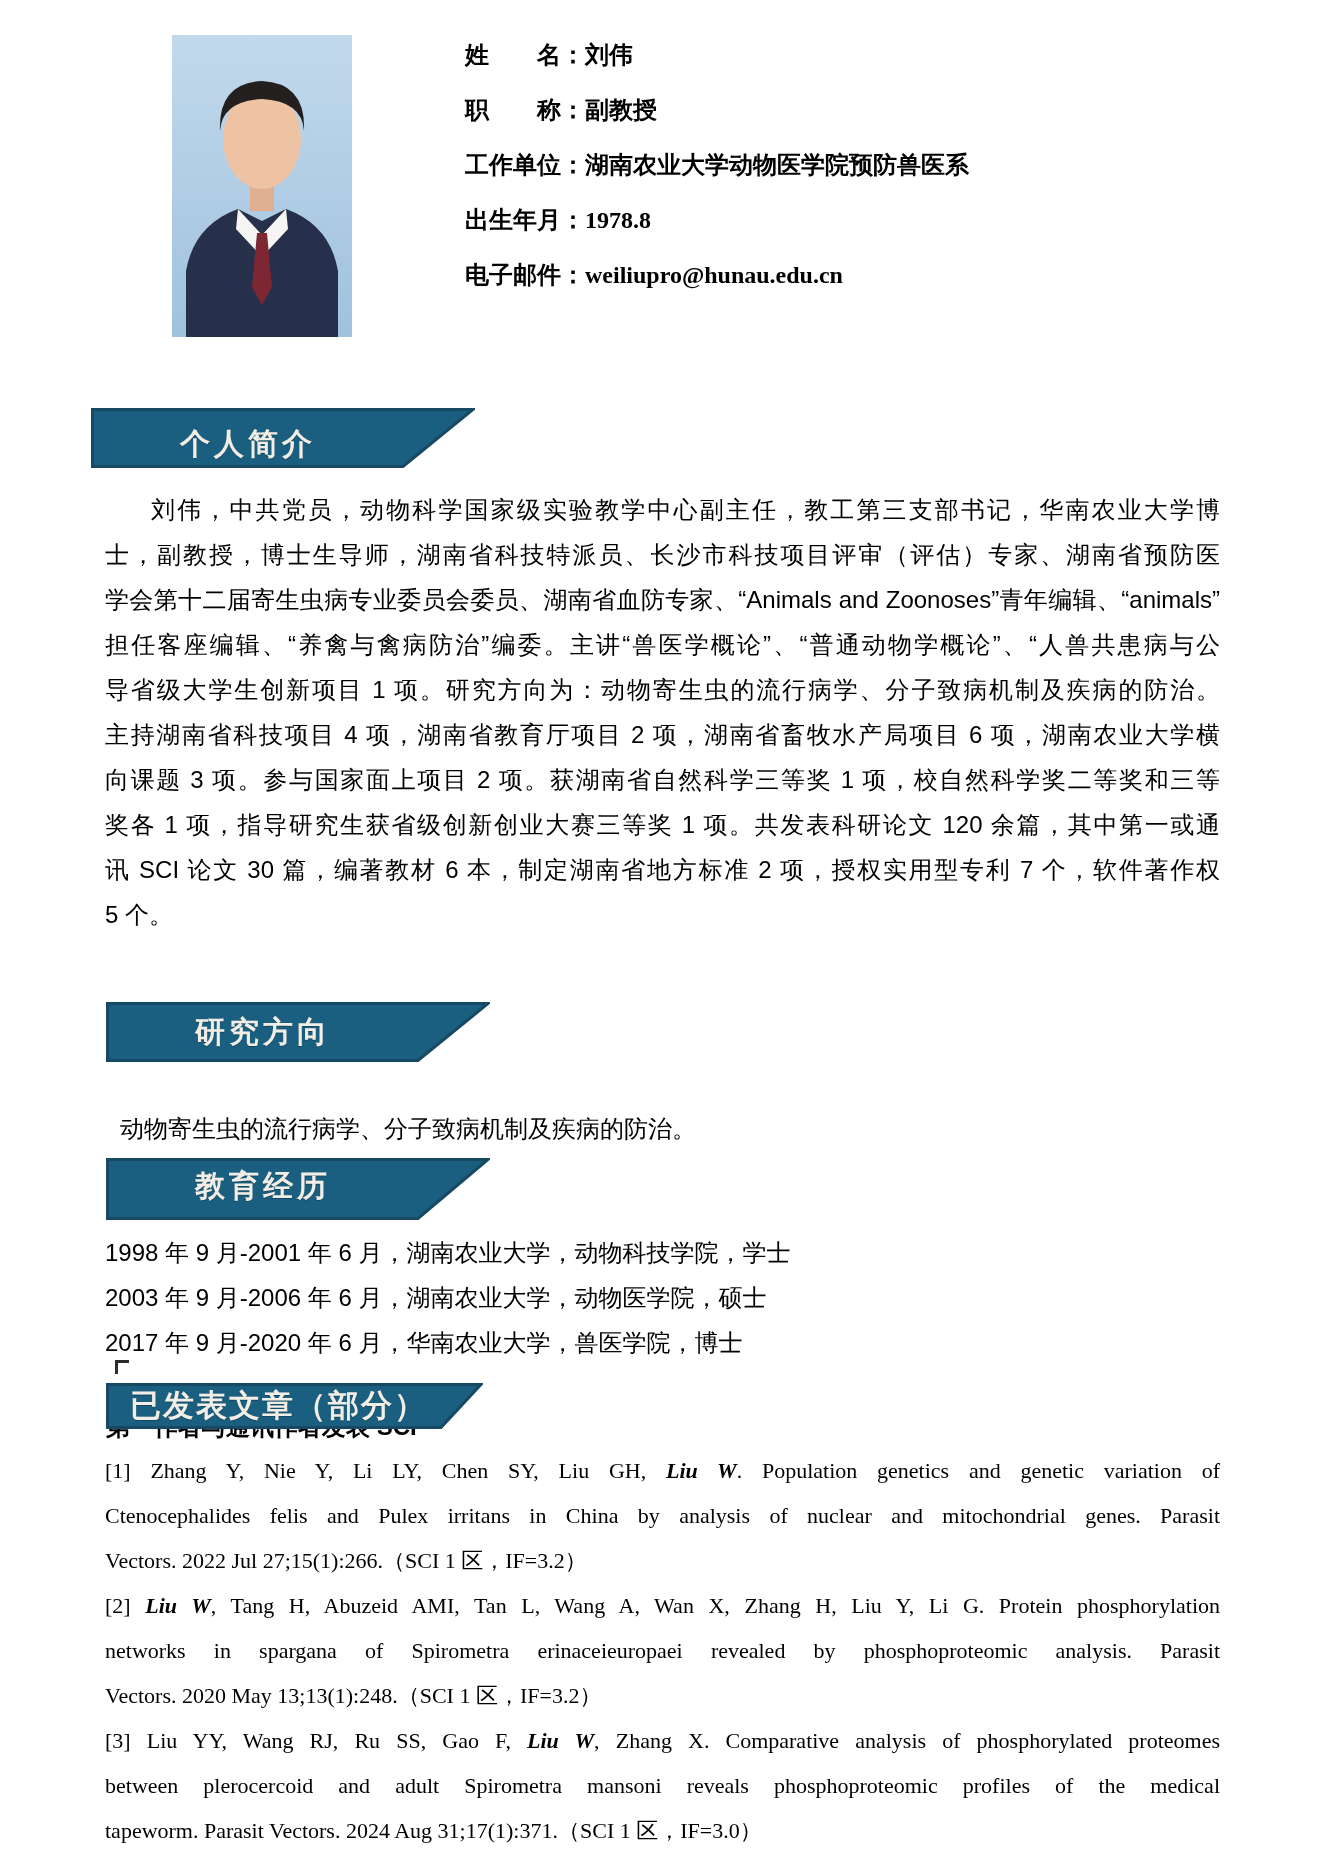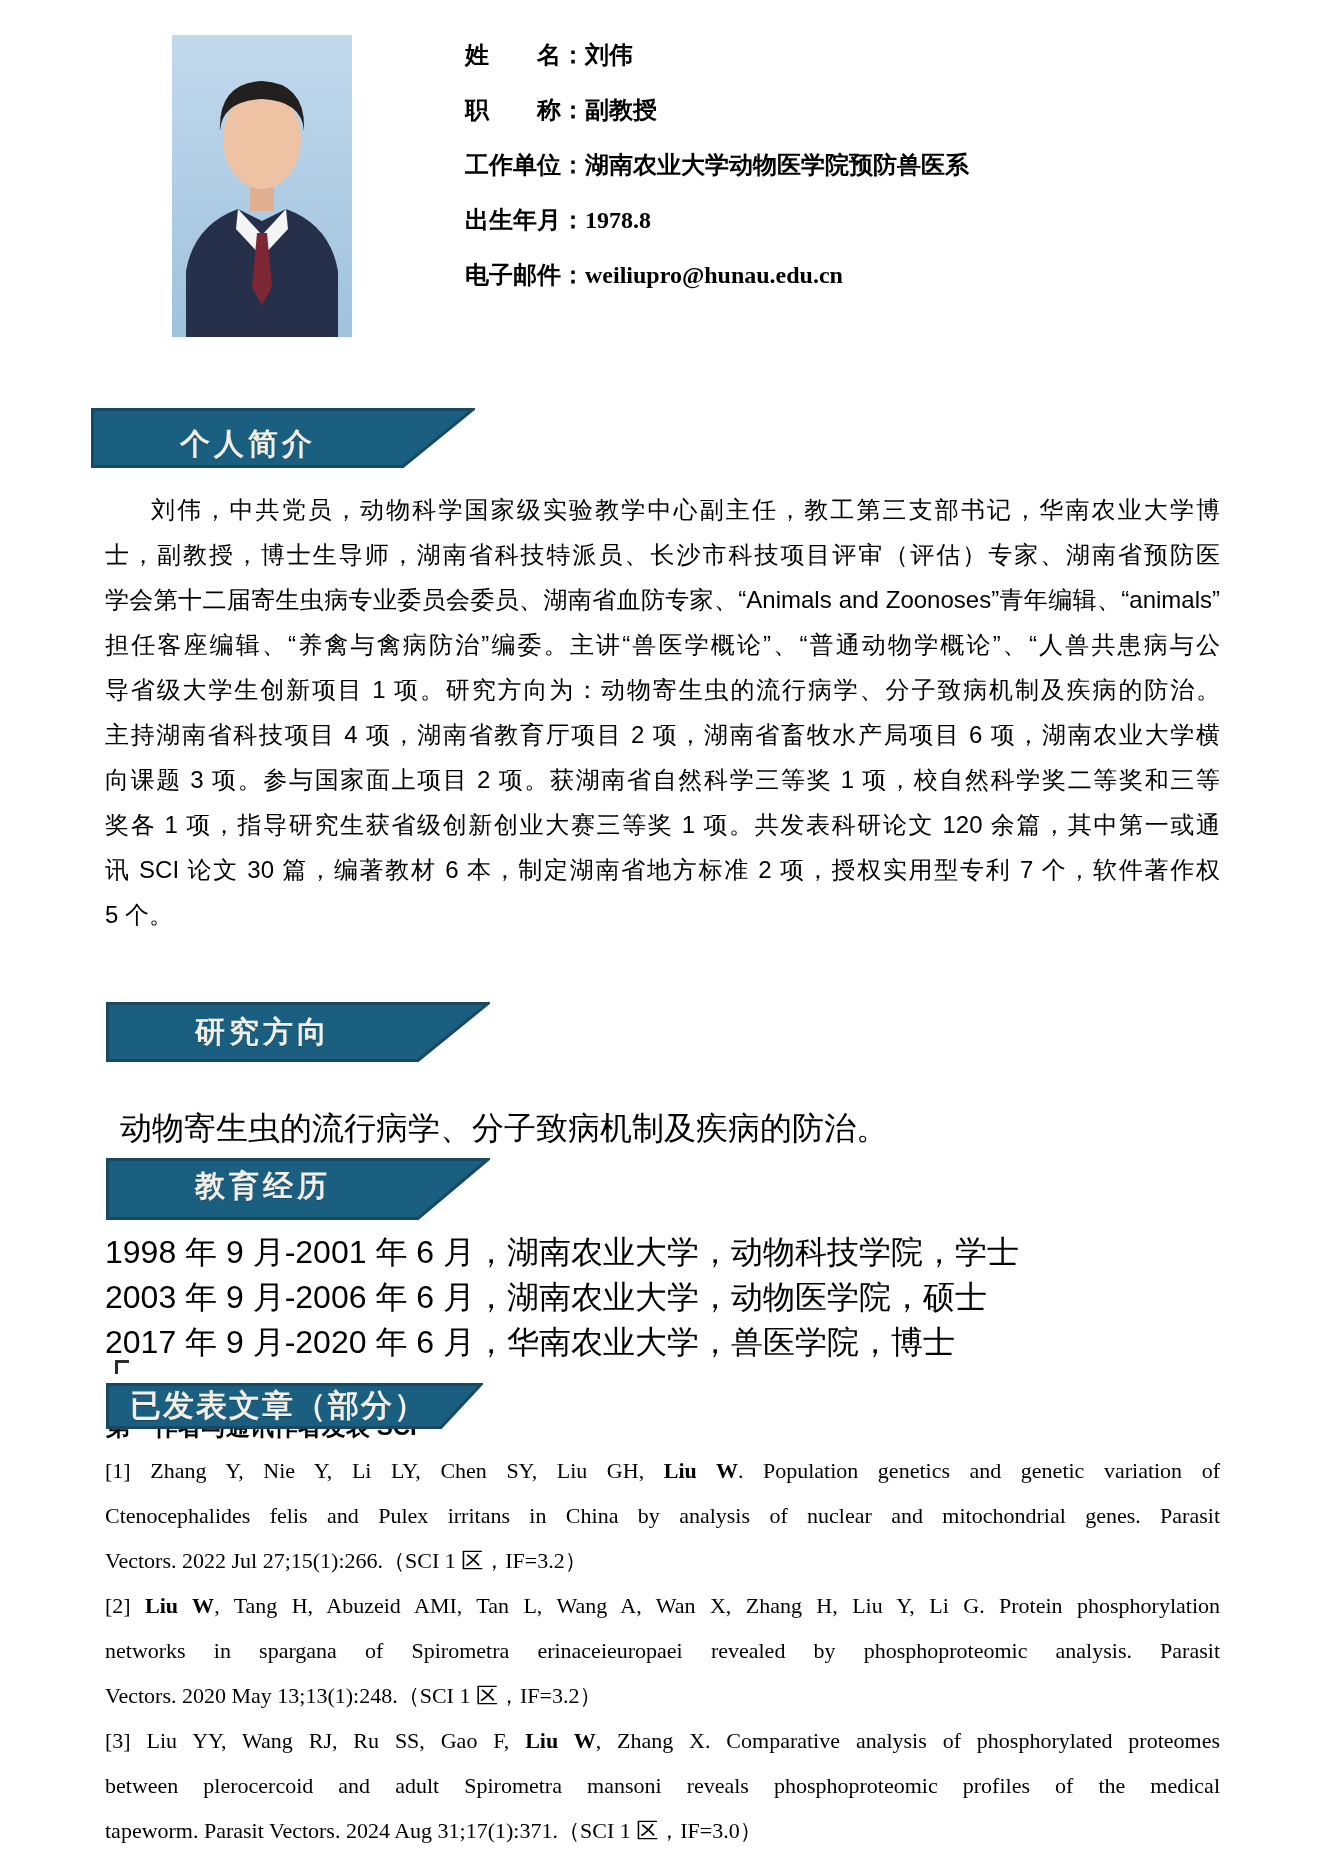--- a/index.html
+++ b/index.html
@@ -16,28 +16,28 @@
   
   .banner{position:absolute;}
   .banner-shape{position:absolute;left:0;top:0;}
   .banner-shape polygon{fill:var(--banner-fill,#1a5f80);stroke:var(--banner-border,#174963);stroke-width:3;}
   .banner-label{position:absolute;inset:0;display:flex;align-items:center;justify-content:center;
     padding-right:70px;font-weight:bold;font-size:30px;color:var(--banner-text,#f2eee6);
     letter-spacing:4px;text-shadow:0 1px 0 rgba(0,0,0,0.25);}
   .banner-label.left{justify-content:flex-start;padding:0 0 0 24px;font-size:31px;letter-spacing:2px;}
 
   
-  .txt-line{height:45px;line-height:45px;font-size:32px;white-space:nowrap;}
+  .txt-line{height:45px;line-height:45px;font-size:24px;white-space:nowrap;}
   .block{left:105px;width:1115px;}
   .iline{height:45px;line-height:45px;font-size:24px;}
   .jline{text-align:justify;text-align-last:justify;text-justify:inter-character;white-space:normal;}
   .indent{text-indent:46px;}
   .pub{font-family:"Liberation Serif",serif;font-size:22px;}
   .pline{height:45px;line-height:45px;}
-  .b{font-weight:bold;}
+  .b{font-weight:bold;font-style:italic;}
   .subhead{font-weight:bold;font-size:24px;line-height:28px;white-space:nowrap;}
   .fragment{border-left:3px solid #2c2c2c;border-top:3px solid #2c2c2c;}
 </style>
 </head>
 <body>
 
 <div class="page">
 
   <div class="abs photo-box">
     <svg width="180" height="302" viewBox="0 0 180 302">

